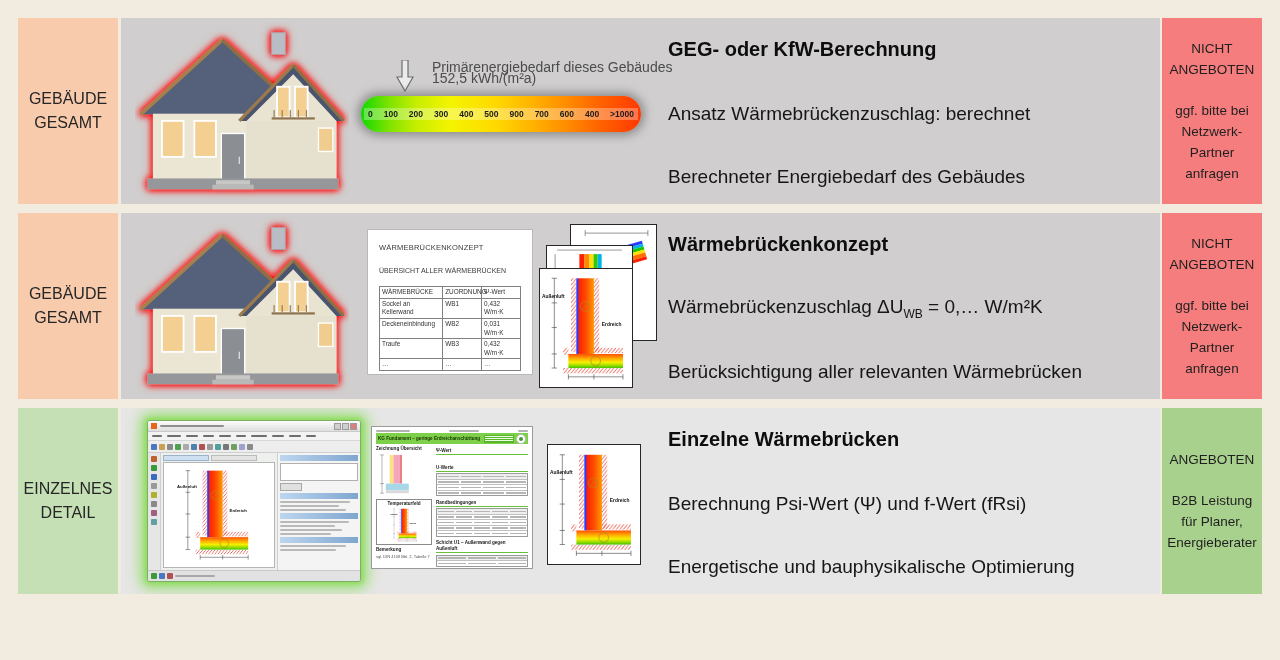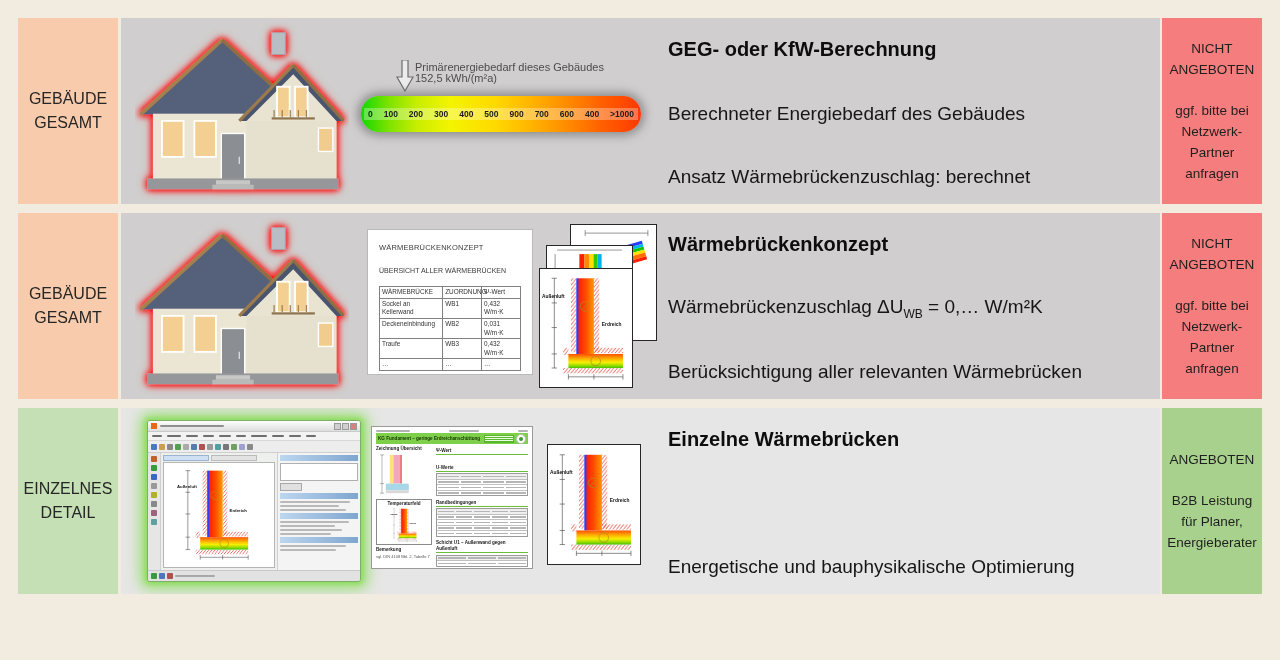--- a/index.html
+++ b/index.html
@@ -19,21 +19,21 @@
   .texts{position:absolute;left:547px;top:0;bottom:0;right:10px;display:flex;flex-direction:column;
          justify-content:space-between;padding:20px 0 16px;box-sizing:border-box;}
   .t-title{font-size:20px;font-weight:bold;color:#0d0d0d;}
   .t-line{font-size:19px;color:#161616;}
   sub.sub{font-size:12px;}
   .house{position:absolute;left:14px;top:4px;width:214px;height:178px;}
   
   .scale{position:absolute;left:240px;top:40px;width:280px;}
   .scale-top{position:relative;height:38px;}
   .scale-arrow{position:absolute;left:34px;top:2px;}
-  .scale-cap{position:absolute;left:54px;top:4px;font-size:11px;color:#4c4c4c;line-height:11px;white-space:nowrap;}
+  .scale-cap{position:absolute;left:71px;top:4px;font-size:14px;color:#4c4c4c;line-height:11px;white-space:nowrap;}
   .scale-bar{position:relative;height:36px;border-radius:18px;
     background:linear-gradient(90deg,#12d700 0%,#7ee300 10%,#c8ee00 20%,#f4f400 32%,#ffd900 48%,#ffb000 62%,#ff8a00 74%,#ff6000 86%,#ff3800 100%);
     box-shadow:0 0 9px 4px rgba(105,105,105,0.6);}
   .scale-mid{position:absolute;left:3px;right:3px;top:12px;height:12px;background:rgba(255,255,255,0.3);}
   .scale-ticks{position:absolute;left:0;right:0;top:0;bottom:0;display:flex;align-items:center;
     justify-content:space-between;padding:0 7px;font-size:8.5px;font-weight:bold;color:#1c1c1c;}
   
   .cdoc{position:absolute;left:246px;top:16px;width:166px;height:146px;background:#fff;border:1px solid #b9b9b9;
         padding:13px 11px;box-sizing:border-box;color:#3a3a3a;}
   .cdoc-title{font-size:7.5px;letter-spacing:.2px;}
@@ -229,22 +229,22 @@
           <span>900</span>
           <span>700</span>
           <span>600</span>
           <span>400</span>
           <span>&gt;1000</span>
         </div>
       </div>
     </div>
     <div class="texts">
       <div class="t-title">GEG- oder KfW-Berechnung</div>
+      <div class="t-line">Ansatz Wärmebrückenzuschlag: berechnet</div>
       <div class="t-line">Berechneter Energiebedarf des Gebäudes</div>
-      <div class="t-line">Ansatz Wärmebrückenzuschlag: berechnet</div>
     </div>
   </div>
   <div class="rstatus red">
     <div>
       <div>NICHT</div>
       <div>ANGEBOTEN</div>
     </div>
     <div class="status-note">
       <div>ggf. bitte bei</div>
       <div>Netzwerk-</div>
@@ -569,20 +569,21 @@
     </div>
 
     <div class="scard">
       <svg class="thermal-fill" viewBox="0 0 100 125">
           <use href="#thermal-sym"></use>
         </svg>
     </div>
 
     <div class="texts">
       <div class="t-title">Einzelne Wärmebrücken</div>
+      <div class="t-line">Berechnung Psi-Wert (Ψ) und f-Wert (fRsi)</div>
       <div class="t-line">Energetische und bauphysikalische Optimierung</div>
     </div>
   </div>
   <div class="rstatus green">
     <div>ANGEBOTEN</div>
     <div class="status-note">
       <div>B2B Leistung</div>
       <div>für Planer,</div>
       <div>Energieberater</div>
     </div>

